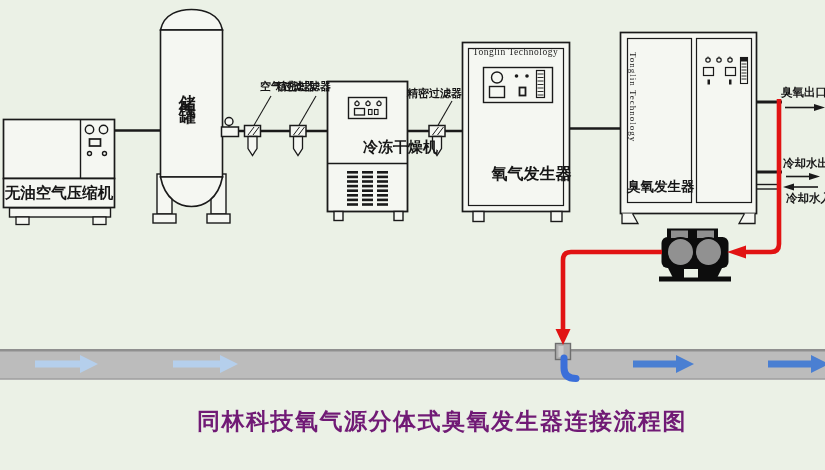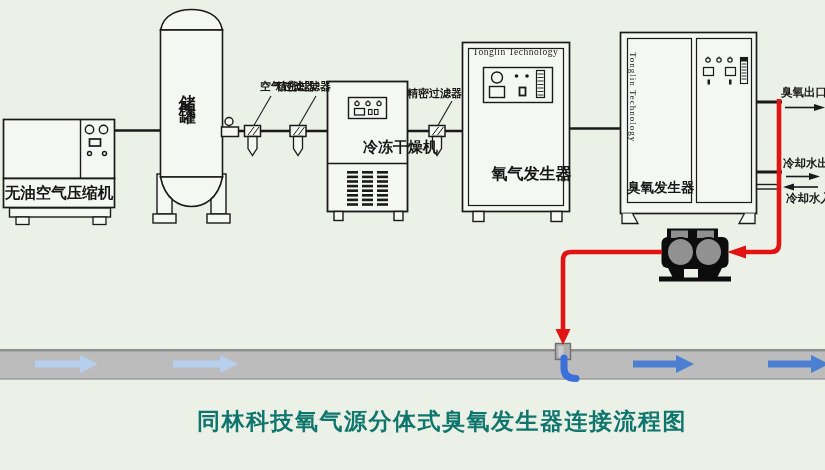--- a/index.html
+++ b/index.html
@@ -13,25 +13,25 @@
   .vtext-lat{writing-mode:vertical-lr;}
   #compressor-label{left:3px;top:178px;width:112px;height:25px;line-height:30px;font-size:15.5px;}
   #tank-label{left:177px;top:80px;height:110px;font-size:17px;letter-spacing:7px;font-weight:bold;}
   #air-filter-label{left:224px;top:80px;font-size:11px;font-weight:bold;padding-left:36px;}
   #precision-filter1-label{left:276px;top:80px;font-size:11px;font-weight:bold;}
   #dryer-label{left:327px;top:139px;width:81px;font-size:15px;margin-left:33px;}
   #precision-filter2-label{left:407px;top:87px;font-size:11px;font-weight:bold;}
   #oxygen-brand{left:468px;top:47px;width:95px;font-size:9.5px;letter-spacing:.5px;color:#222;}
   #oxygen-label{left:468px;top:165px;width:95px;font-size:16px;padding-left:16px;}
   #ozone-brand{left:627px;top:52px;height:135px;font-size:9px;color:#222;letter-spacing:1px;}
-  #ozone-label{left:627px;top:181px;width:65px;font-size:13.5px;}
+  #ozone-label{left:627px;top:181px;width:65px;font-size:13.5px;font-family:Liberation Mono, monospace;}
   #ozone-outlet-label{left:781px;top:86px;font-size:11.5px;font-weight:bold;}
   #cooling-out-label{left:783px;top:157px;font-size:11.5px;font-weight:bold;}
   #cooling-in-label{left:786px;top:192px;font-size:11.5px;font-weight:bold;}
-  #diagram-title{left:192px;top:409px;width:500px;font-size:23px;font-weight:bold;letter-spacing:1.5px;color:#0f766e;}
+  #diagram-title{left:192px;top:409px;width:500px;font-size:23px;font-weight:bold;letter-spacing:1.5px;color:#701a75;}
 </style>
 </head>
 <body>
 
 <div id="stage">
 
   <svg id="diagram-svg" width="825" height="470" viewBox="0 0 825 470">
 
     <g>
       <rect x="0" y="349" width="825" height="31" fill="#bcbcbc"></rect>

